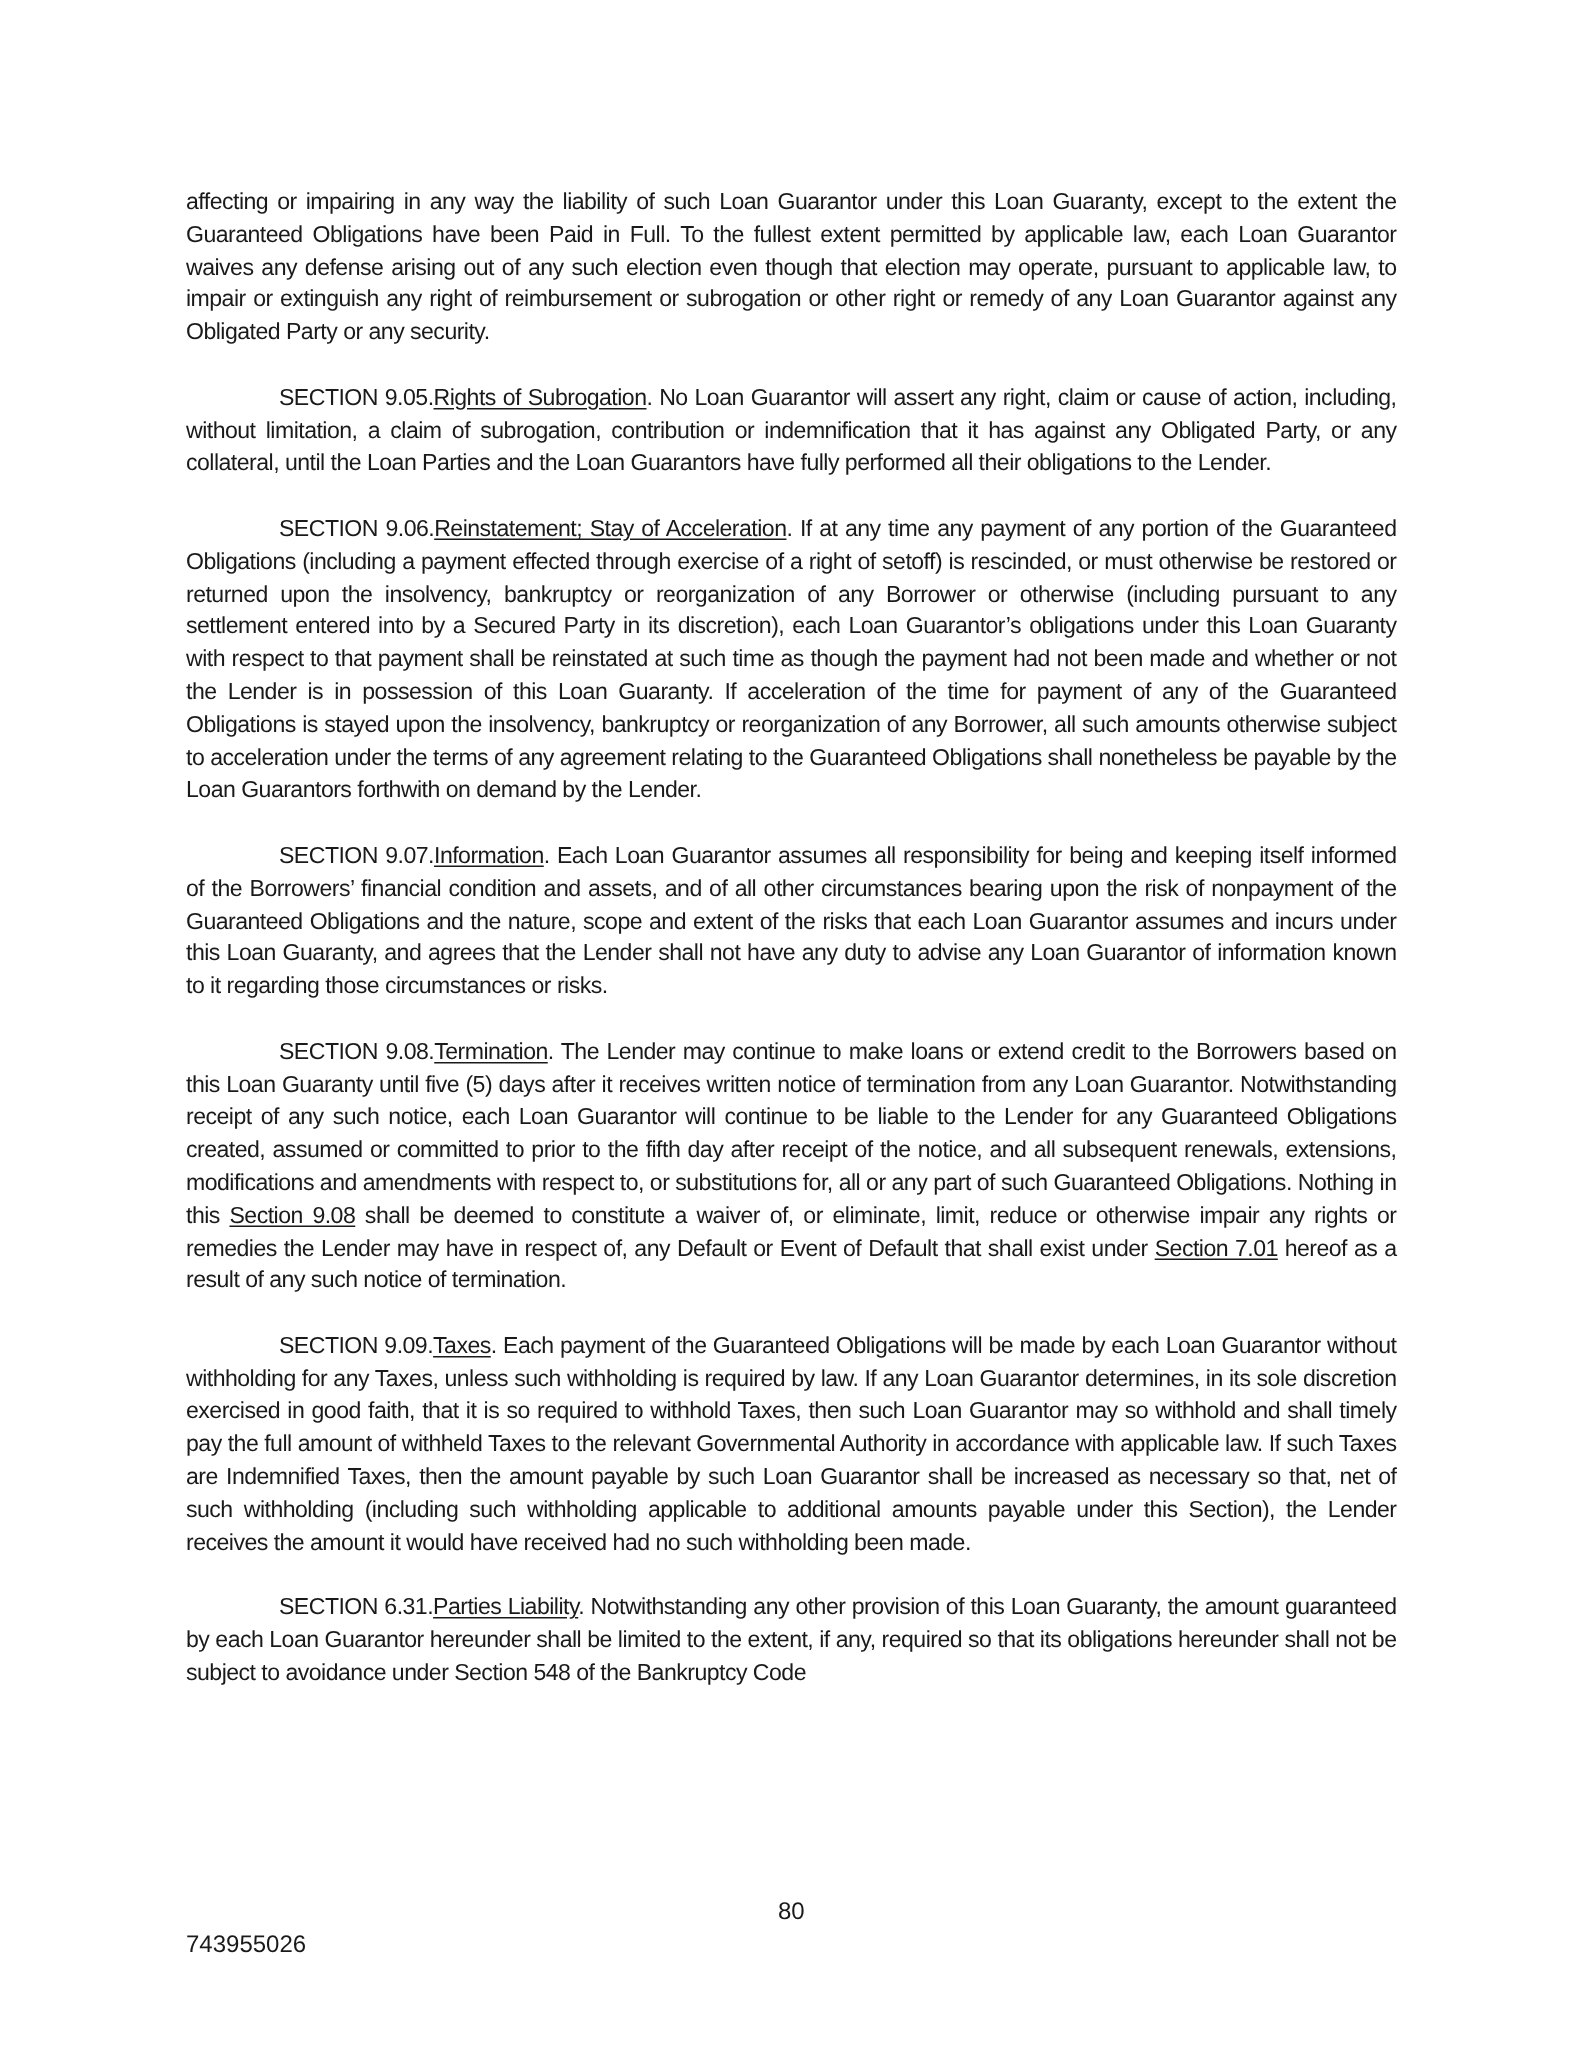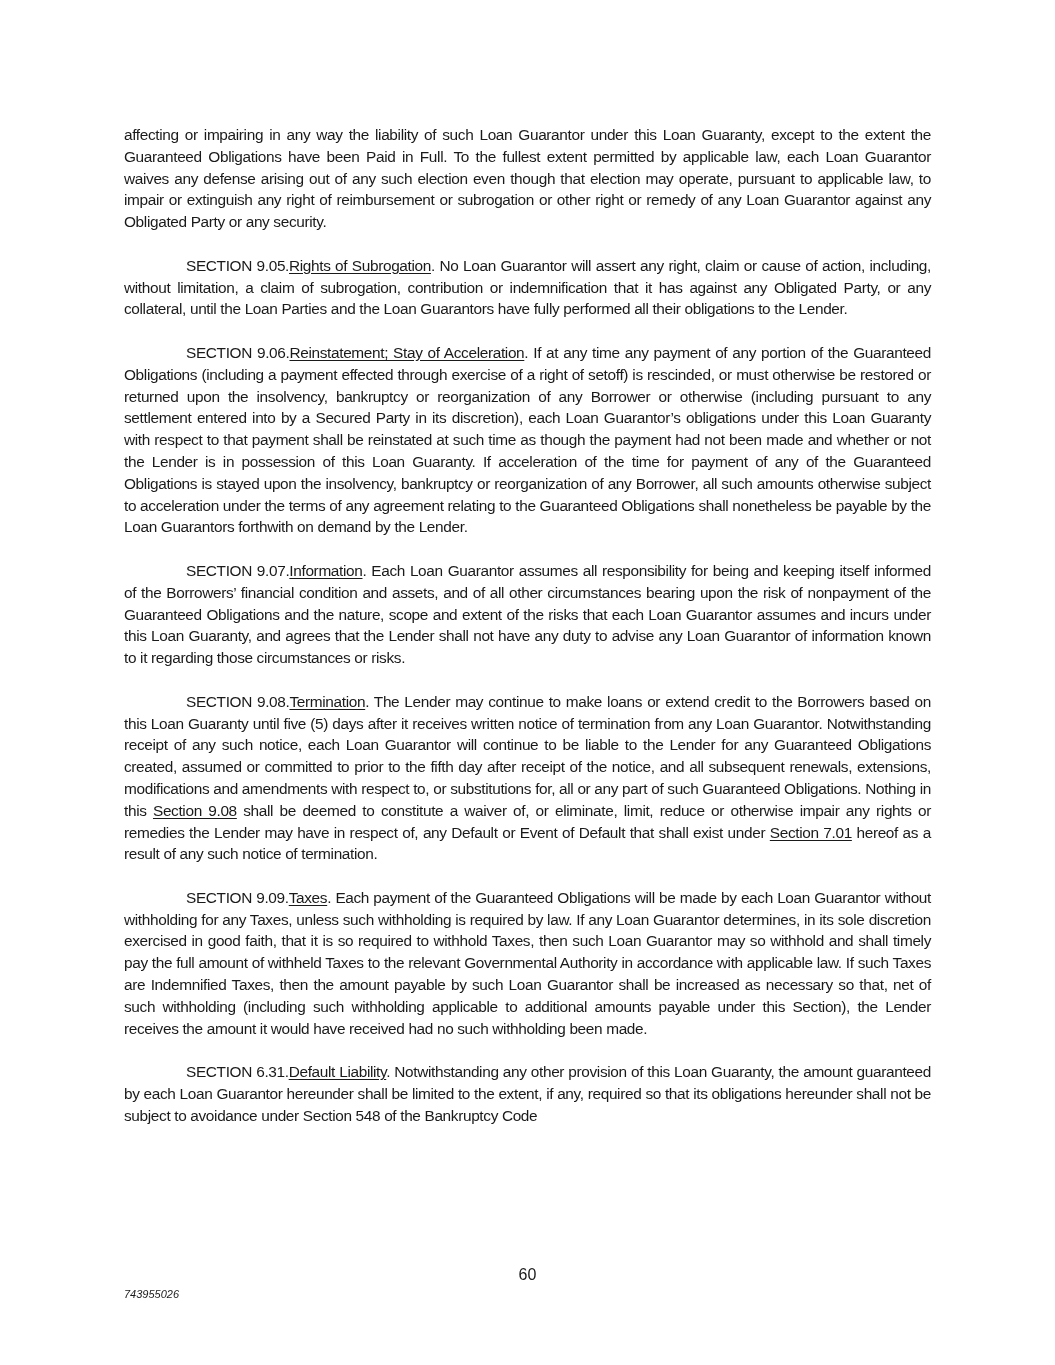--- a/index.html
+++ b/index.html
@@ -12,36 +12,36 @@
   }
   .para { margin: 0 0 21.8px 0; text-align: justify; }
   .para.indent { text-indent: 62px; }
   .u { text-decoration: underline; text-underline-offset: 2px; }
   .page-number {
     position: absolute; left: 0; width: 1055px; top: 1266px; text-align: center;
     font-family: "Liberation Sans", sans-serif; font-size: 16px; color: #1a1a1a;
   }
   .doc-id {
     position: absolute; left: 124px; top: 1288px;
-    font-family: "Liberation Sans", sans-serif; font-size: 11px; color: #1a1a1a; font-style: italic;
+    font-family: "Liberation Sans", sans-serif; font-size: 16px; color: #1a1a1a;
   }
 </style>
 </head>
 <body>
 
 <div class="page">
   <p class="para">affecting or impairing in any way the liability of such Loan Guarantor under this Loan Guaranty, except to the extent the Guaranteed Obligations have been Paid in Full.  To the fullest extent permitted by applicable law, each Loan Guarantor waives any defense arising out of any such election even though that election may operate, pursuant to applicable law, to impair or extinguish any right of reimbursement or subrogation or other right or remedy of any Loan Guarantor against any Obligated Party or any security.</p>
 
   <p class="para indent"><span>SECTION 9.05.</span><span class="u">Rights of Subrogation</span><span>.  No Loan Guarantor will assert any right, claim or cause of action, including, without limitation, a claim of subrogation, contribution or indemnification that it has against any Obligated Party, or any collateral, until the Loan Parties and the Loan Guarantors have fully performed all their obligations to the Lender.</span></p>
 
   <p class="para indent"><span>SECTION 9.06.</span><span class="u">Reinstatement; Stay of Acceleration</span><span>.  If at any time any payment of any portion of the Guaranteed Obligations (including a payment effected through exercise of a right of setoff) is rescinded, or must otherwise be restored or returned upon the insolvency, bankruptcy or reorganization of any Borrower or otherwise (including pursuant to any settlement entered into by a Secured Party in its discretion), each Loan Guarantor’s obligations under this Loan Guaranty with respect to that payment shall be reinstated at such time as though the payment had not been made and whether or not the Lender is in possession of this Loan Guaranty.  If acceleration of the time for payment of any of the Guaranteed Obligations is stayed upon the insolvency, bankruptcy or reorganization of any Borrower, all such amounts otherwise subject to acceleration under the terms of any agreement relating to the Guaranteed Obligations shall nonetheless be payable by the Loan Guarantors forthwith on demand by the Lender.</span></p>
 
   <p class="para indent"><span>SECTION 9.07.</span><span class="u">Information</span><span>.  Each Loan Guarantor assumes all responsibility for being and keeping itself informed of the Borrowers’ financial condition and assets, and of all other circumstances bearing upon the risk of nonpayment of the Guaranteed Obligations and the nature, scope and extent of the risks that each Loan Guarantor assumes and incurs under this Loan Guaranty, and agrees that the Lender shall not have any duty to advise any Loan Guarantor of information known to it regarding those circumstances or risks.</span></p>
 
   <p class="para indent"><span>SECTION 9.08.</span><span class="u">Termination</span><span>.  The Lender may continue to make loans or extend credit to the Borrowers based on this Loan Guaranty until five (5) days after it receives written notice of termination from any Loan Guarantor.  Notwithstanding receipt of any such notice, each Loan Guarantor will continue to be liable to the Lender for any Guaranteed Obligations created, assumed or committed to prior to the fifth day after receipt of the notice, and all subsequent renewals, extensions, modifications and amendments with respect to, or substitutions for, all or any part of such Guaranteed Obligations.  Nothing in this </span><span class="u">Section 9.08</span><span> shall be deemed to constitute a waiver of, or eliminate, limit, reduce or otherwise impair any rights or remedies the Lender may have in respect of, any Default or Event of Default that shall exist under </span><span class="u">Section 7.01</span><span> hereof as a result of any such notice of termination.</span></p>
 
   <p class="para indent"><span>SECTION 9.09.</span><span class="u">Taxes</span><span>.  Each payment of the Guaranteed Obligations will be made by each Loan Guarantor without withholding for any Taxes, unless such withholding is required by law.  If any Loan Guarantor determines, in its sole discretion exercised in good faith, that it is so required to withhold Taxes, then such Loan Guarantor may so withhold and shall timely pay the full amount of withheld Taxes to the relevant Governmental Authority in accordance with applicable law.  If such Taxes are Indemnified Taxes, then the amount payable by such Loan Guarantor shall be increased as necessary so that, net of such withholding (including such withholding applicable to additional amounts payable under this Section), the Lender receives the amount it would have received had no such withholding been made.</span></p>
 
-  <p class="para indent"><span>SECTION 6.31.</span><span class="u">Default Liability</span><span>.  Notwithstanding any other provision of this Loan Guaranty, the amount guaranteed by each Loan Guarantor hereunder shall be limited to the extent, if any, required so that its obligations hereunder shall not be subject to avoidance under Section 548 of the Bankruptcy Code</span></p>
+  <p class="para indent"><span>SECTION 6.31.</span><span class="u">Parties Liability</span><span>.  Notwithstanding any other provision of this Loan Guaranty, the amount guaranteed by each Loan Guarantor hereunder shall be limited to the extent, if any, required so that its obligations hereunder shall not be subject to avoidance under Section 548 of the Bankruptcy Code</span></p>
 </div>
 
-<div class="page-number">60</div>
+<div class="page-number">80</div>
 <div class="doc-id">743955026</div>
 
 </body></html>

